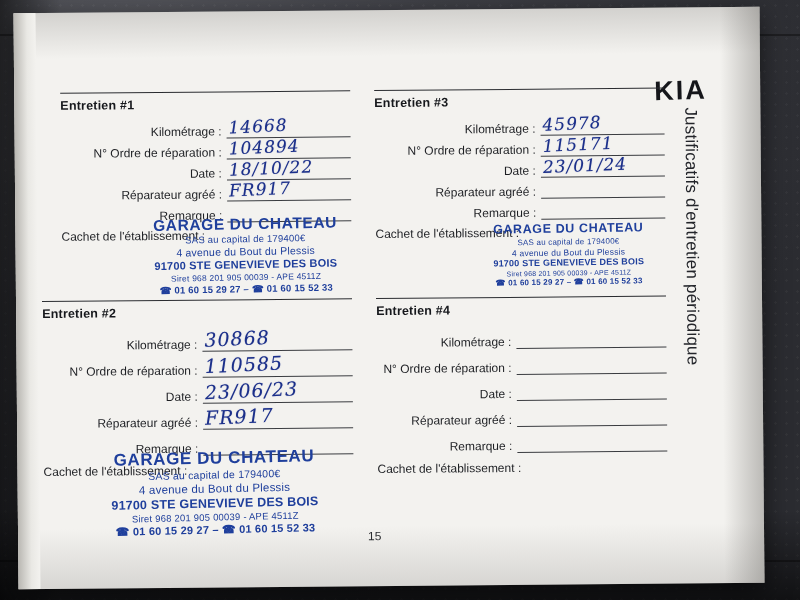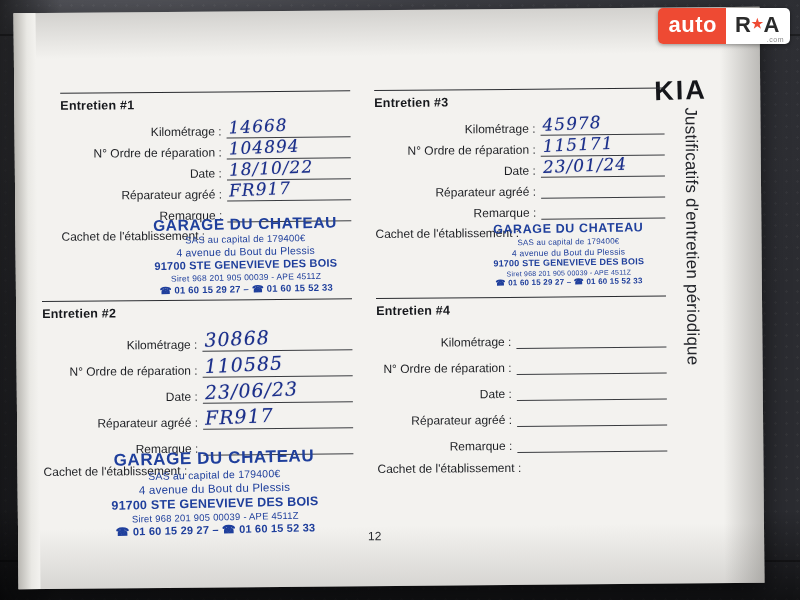--- a/index.html
+++ b/index.html
@@ -431,24 +431,17 @@
       </div>
       <div class="row" style="height:26px;">
         <span class="label">Remarque :</span>
         <span class="line" style="width:150px;">
           <span class="hand"></span>
         </span>
       </div>
       <div class="cachet-label" style="margin-top:8px;">Cachet de l'établissement :</div>
     </div>
 
-    <div class="page-number">12</div>
+    <div class="page-number">15</div>
   </div>
 
-  <div class="watermark">
-    <span class="wm-auto">auto</span>
-    <span class="wm-ria">
-      <span>R</span><span class="wm-star">★</span><span>A</span>
-      <span class="wm-com">.com</span>
-    </span>
-  </div>
 
 </div>
 
 </body></html>

